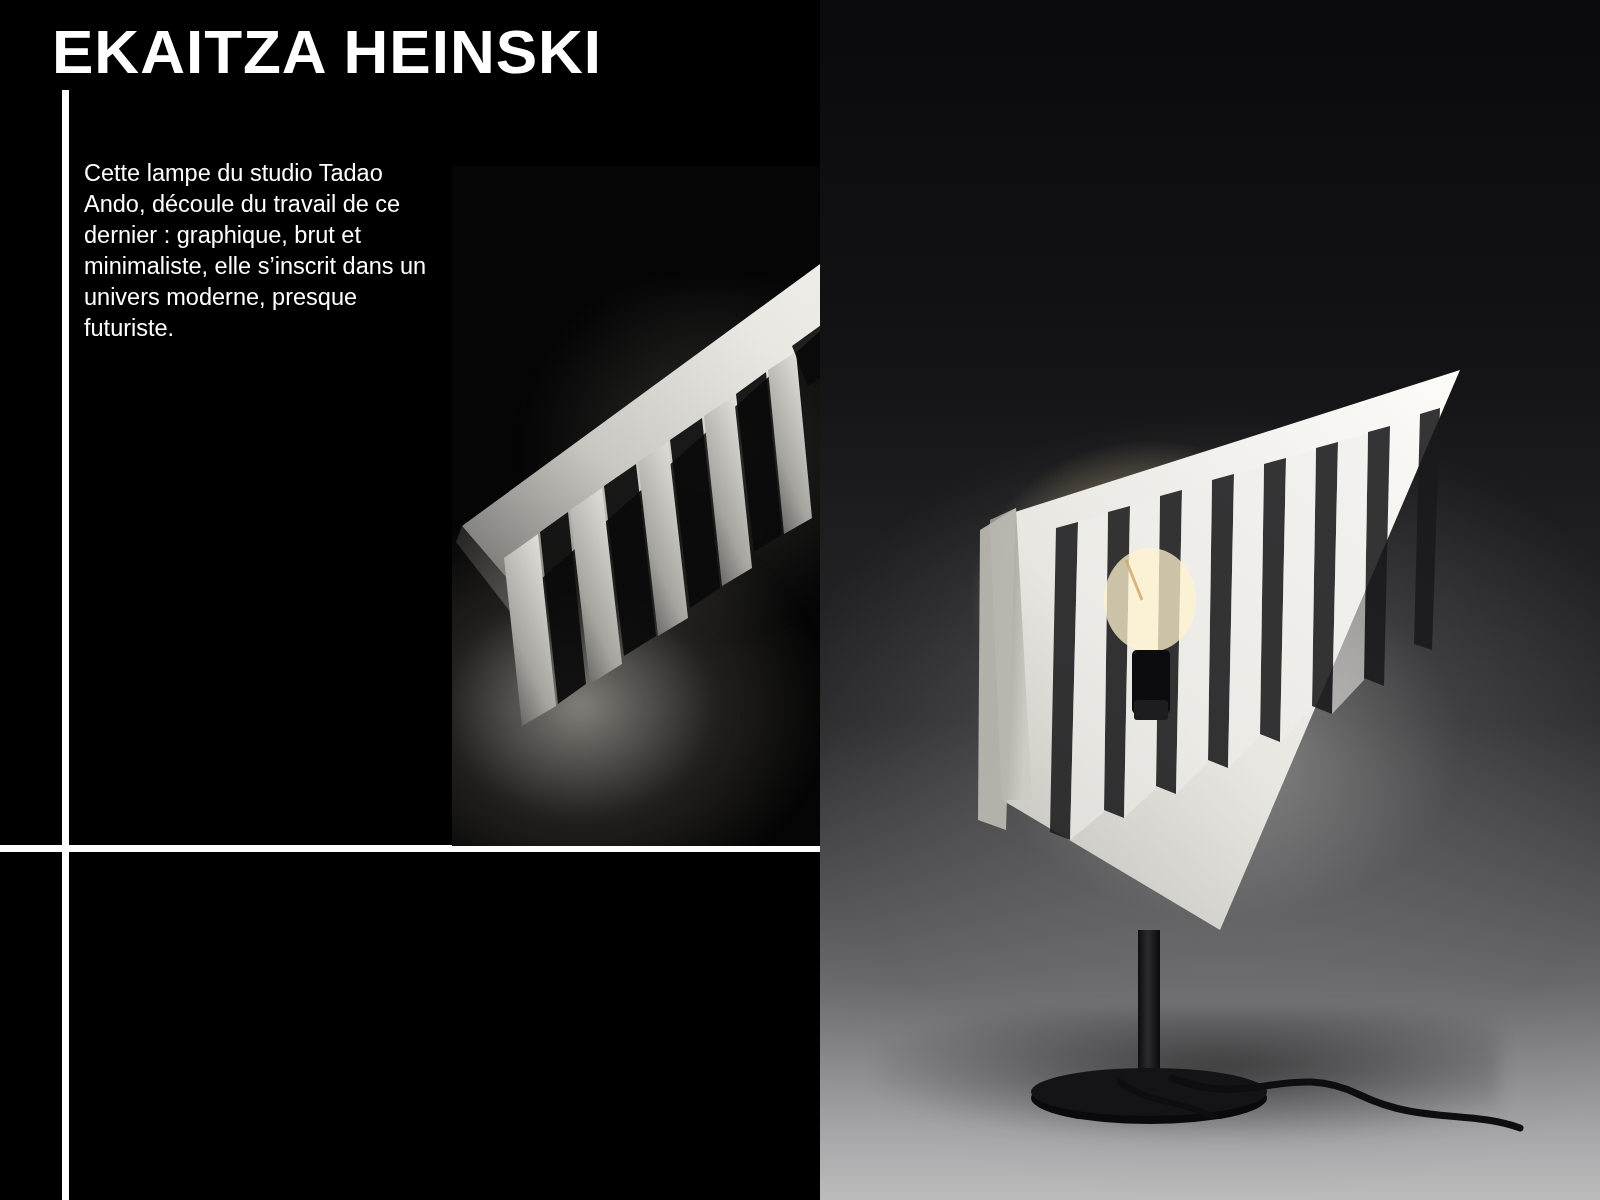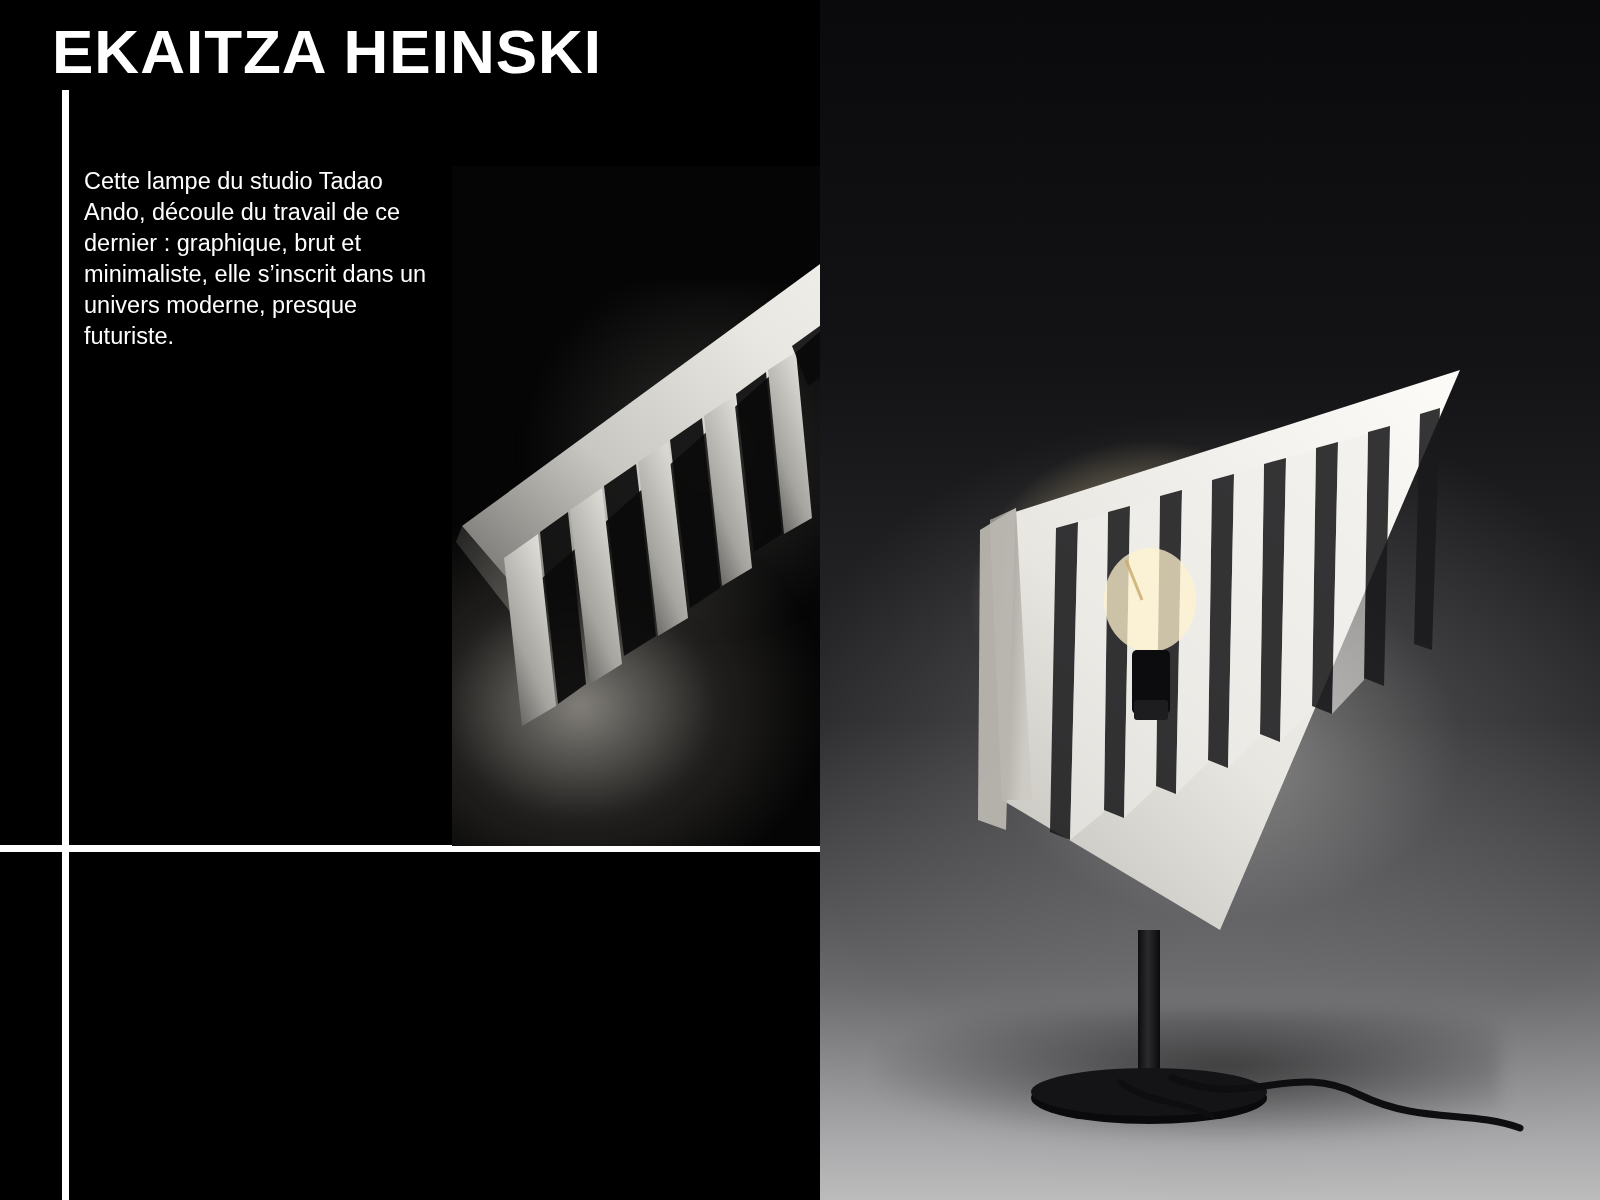--- a/index.html
+++ b/index.html
@@ -59,21 +59,21 @@
     position: absolute;
     left: 84px;
     top: 158px;
     width: 360px;
     font-family: "Liberation Sans", sans-serif;
     font-size: 23.5px;
     line-height: 31px;
     color: #ffffff;
   }
   .body-text p {
-    margin: 8px 0 31px 0;
+    margin: 0 0 31px 0;
   }
   .body-text p:last-child { margin-bottom: 0; }
 
   
   .photo-left {
     position: absolute;
     left: 452px;
     top: 166px;
     width: 450px;
     height: 680px;

